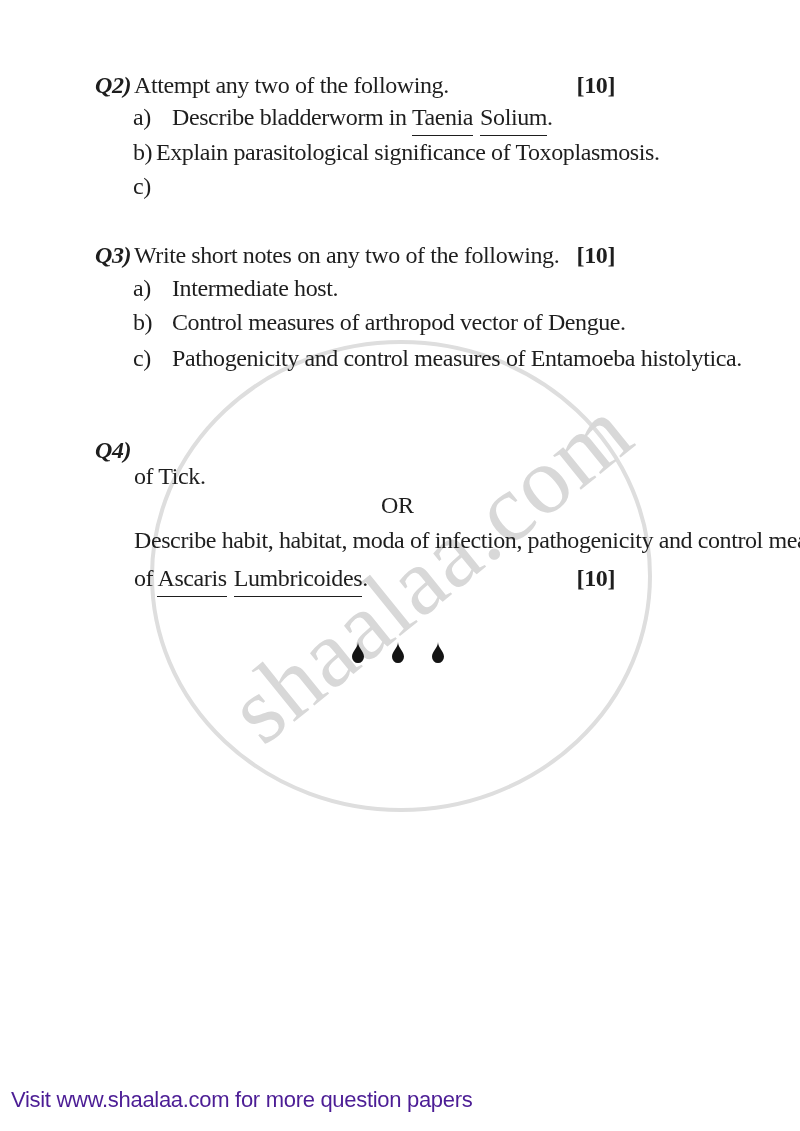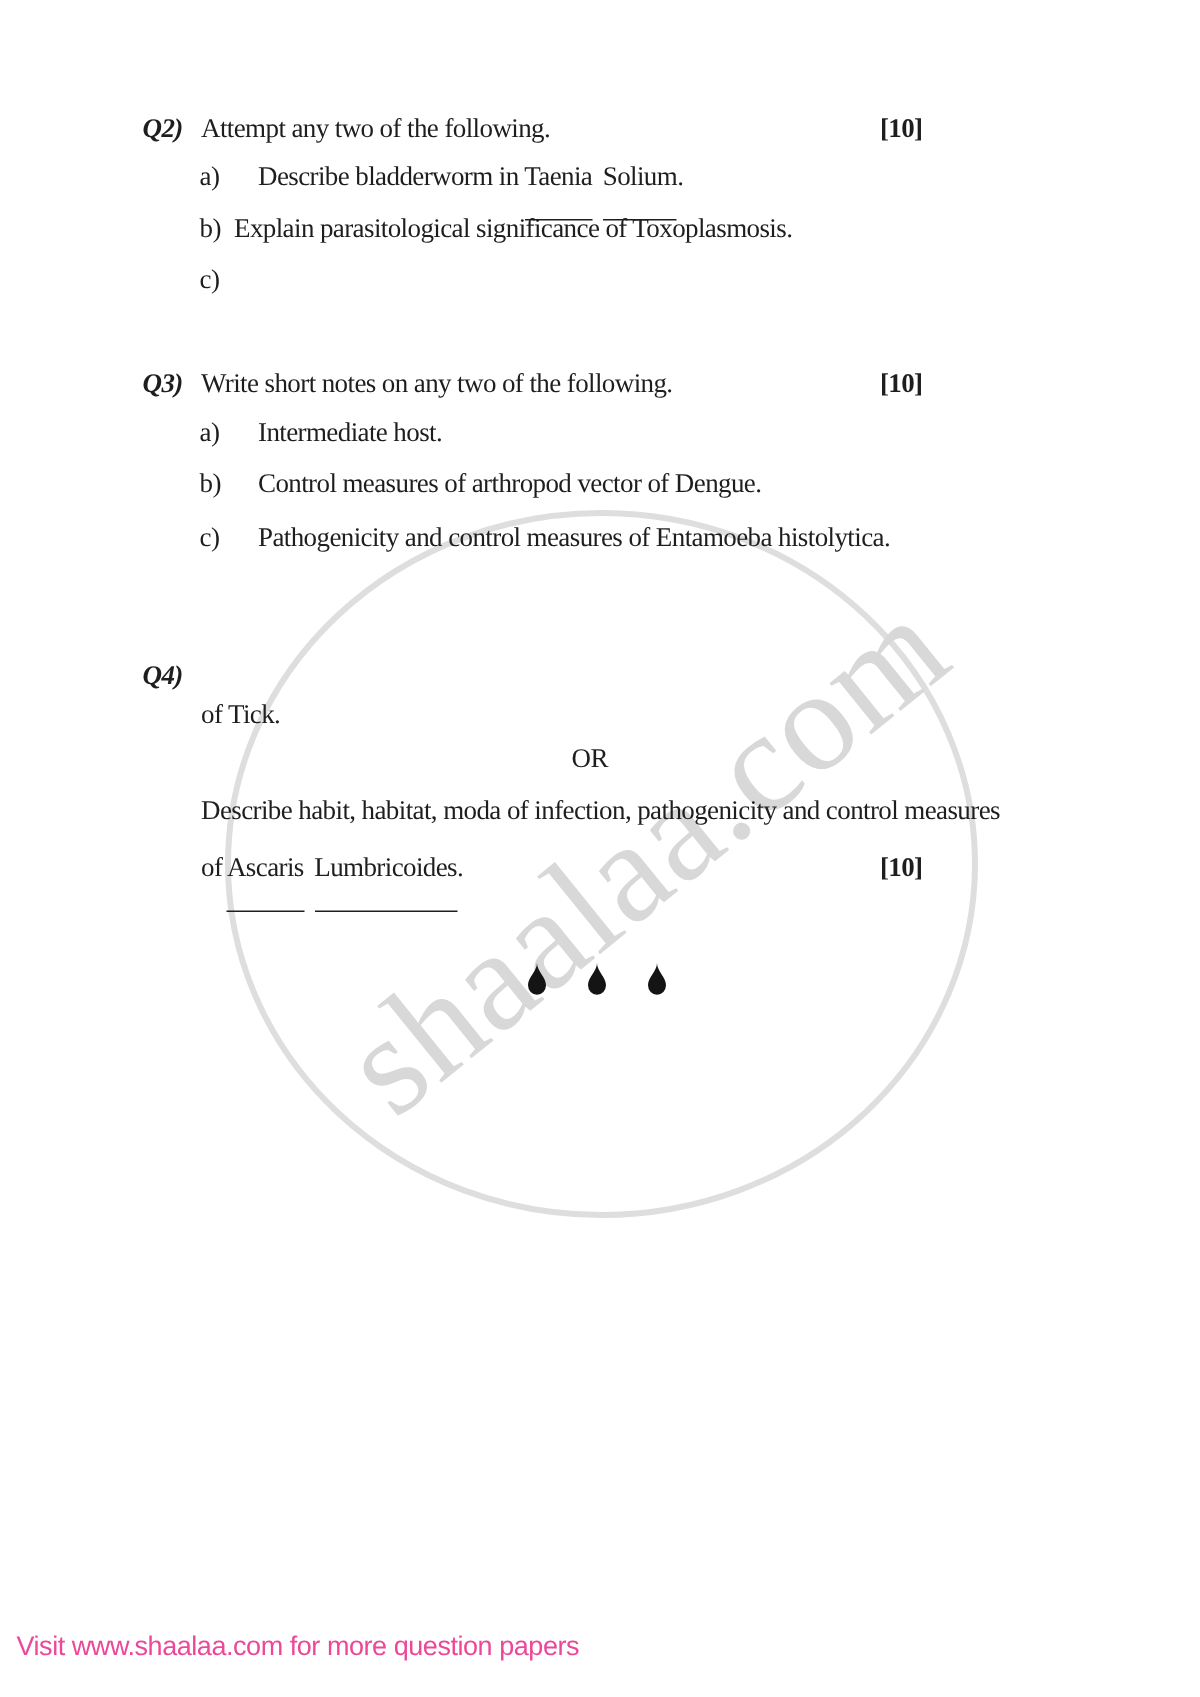--- a/index.html
+++ b/index.html
@@ -17,40 +17,40 @@
     position:absolute;left:430px;top:570px;z-index:0;
     transform:translate(-50%,-50%) rotate(-39deg);
     font-family:"Liberation Serif", serif;
     font-size:96px;letter-spacing:1px;
     color:#d8d8d8;white-space:nowrap;
   }
   
   .row{
     position:absolute;left:0;width:712px;height:26px;
     white-space:nowrap;z-index:1;
-    font-size:18px;letter-spacing:-0.4px;line-height:24px;
+    font-size:24px;letter-spacing:-0.4px;line-height:24px;
   }
   .row > span{position:absolute;top:0;}
   .q-label{font-weight:bold;font-style:italic;}
   .marks{font-weight:bold;right:97px;}
-  .u{border-bottom:1.5px solid #1e1e1e;padding-bottom:19px;}
+  .u{border-bottom:1.5px solid #1e1e1e;padding-bottom:5px;}
   .u.gap{margin-right:7px;}
   
   #droplets{
     position:absolute;top:641px;left:351px;z-index:1;
     display:flex;gap:26px;
   }
   #droplets svg{display:block;}
   
   .footer-code{font-weight:bold;}
   
   #banner{
     position:absolute;left:11px;top:1087px;z-index:1;
     font-family:"Liberation Sans", sans-serif;
-    font-size:18px;letter-spacing:-0.3px;color:#ec4899;
+    font-size:22px;letter-spacing:-0.3px;color:#4c1d95;
     white-space:nowrap;
   }
 </style>
 </head>
 <body>
 
 <div id="page">
 
   <svg id="wm-ring" width="800" height="1131" aria-hidden="true">
     <ellipse cx="401" cy="576" rx="249" ry="234" fill="none" stroke="#dedede" stroke-width="4"></ellipse>

